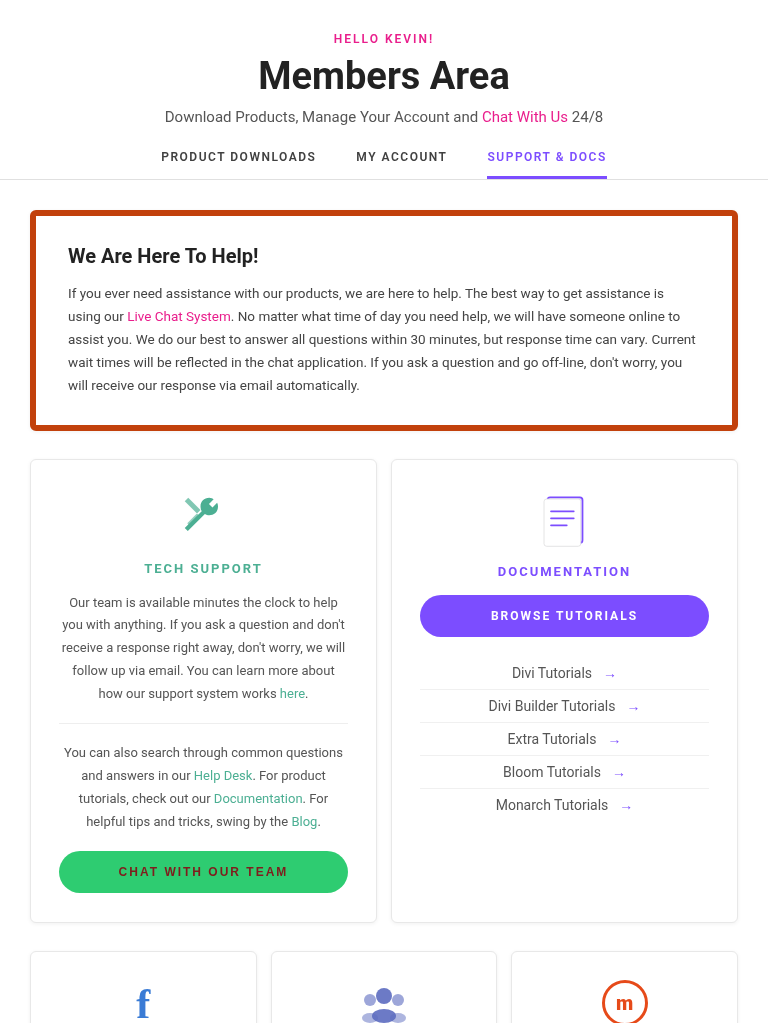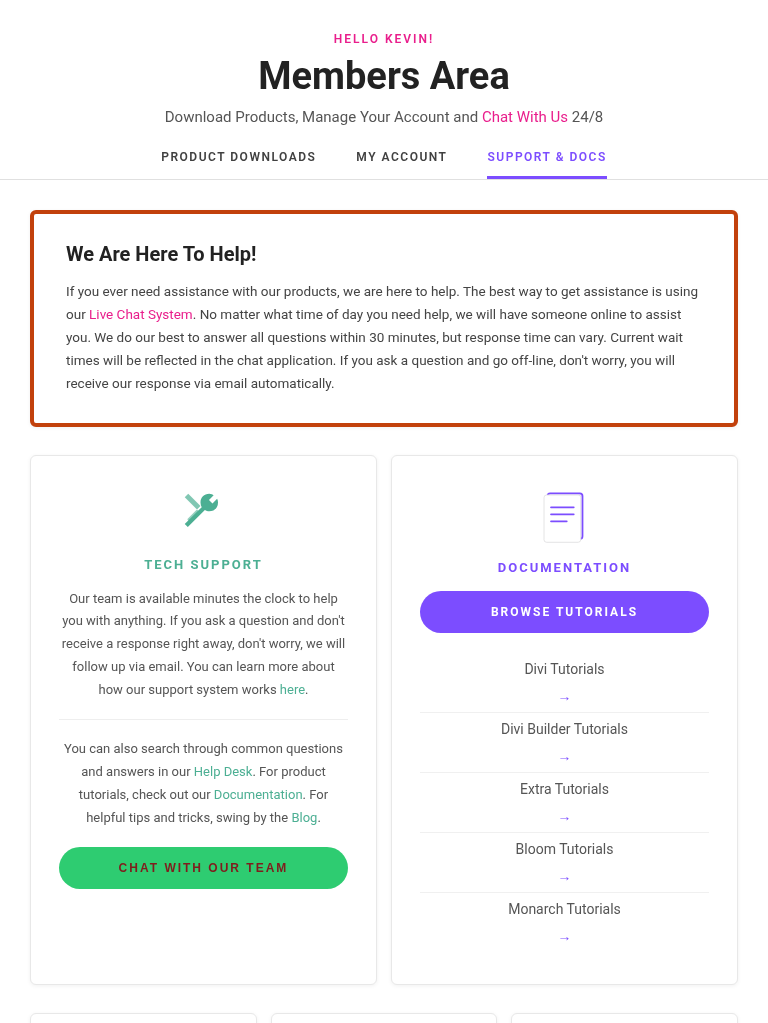--- a/index.html
+++ b/index.html
@@ -68,21 +68,21 @@
       color: #7c4dff;
       border-bottom: 3px solid #7c4dff;
     }
     
     .main-content {
       padding: 0 30px;
     }
     
     .help-box {
       background: #fff;
-      border: 4px solid #c2410c;
+      border: 6px solid #c2410c;
       border-radius: 6px;
       padding: 28px 32px;
       margin-bottom: 28px;
       box-shadow: 0 1px 4px rgba(0,0,0,0.06);
       margin-top: 21px;
     }
     .help-box h2 {
       font-size: 20px;
       font-weight: 700;
       color: #222;
@@ -201,21 +201,20 @@
     .tutorial-links li {
       text-align: center;
       padding: 8px 0;
       font-size: 14px;
       color: #555;
       border-bottom: 1px solid #f0f0f0;
       display: flex;
       align-items: center;
       justify-content: center;
       gap: 11px;
-      flex-direction: column;
     }
     .tutorial-links li:last-child {
       border-bottom: none;
     }
     .arrow-icon {
       color: #7c4dff;
       font-weight: bold;
     }
     
     .community-grid {

